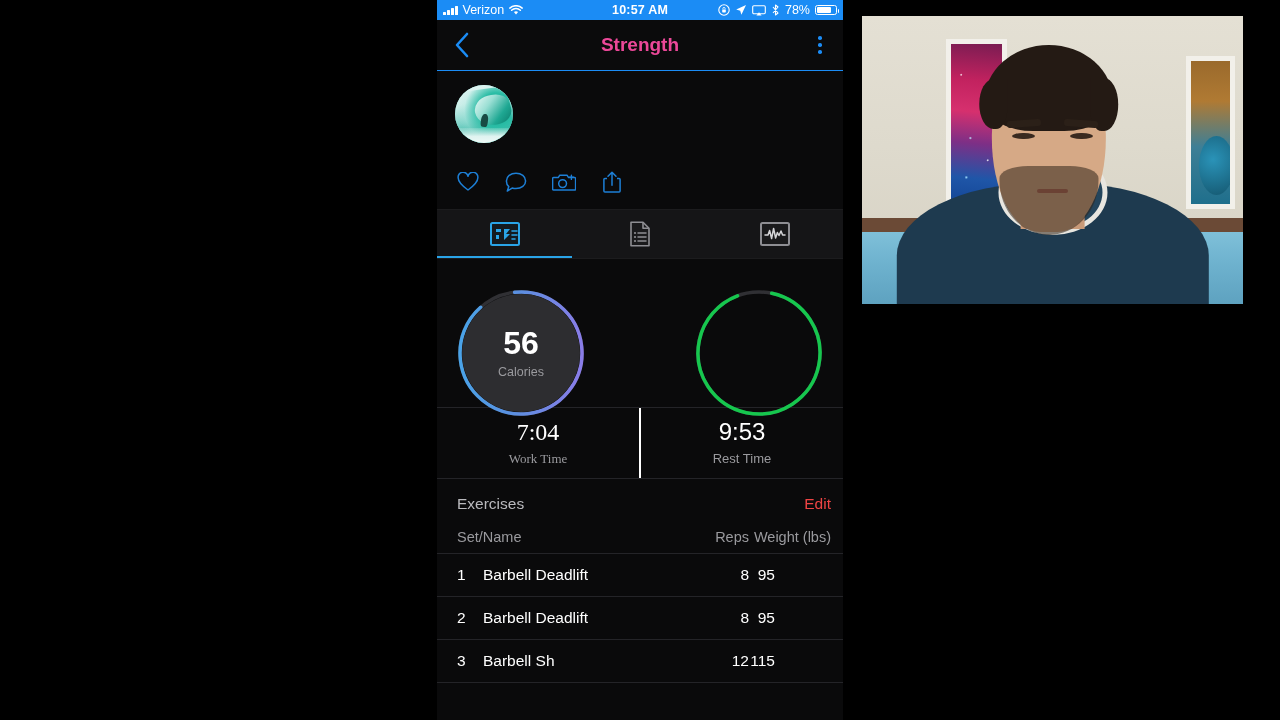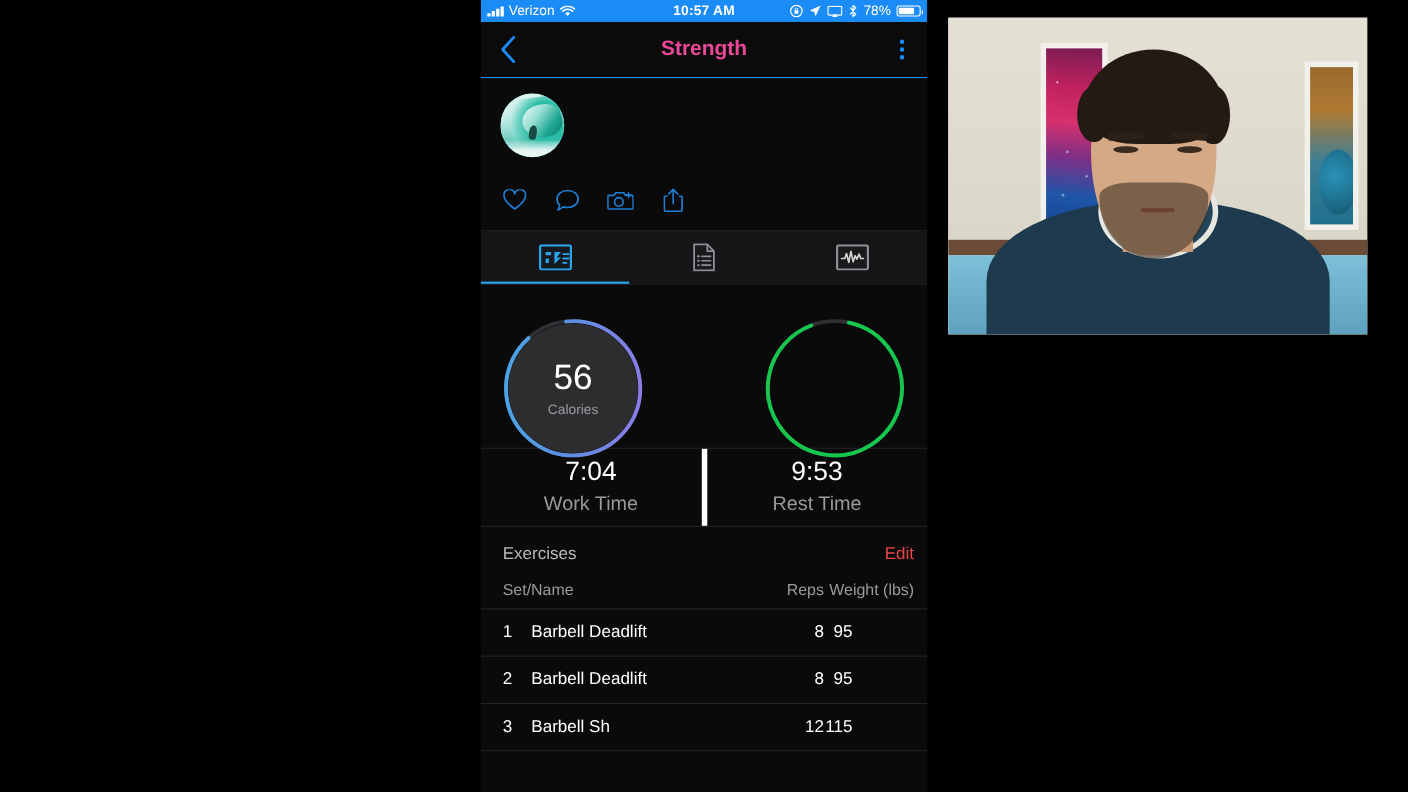--- a/index.html
+++ b/index.html
@@ -98,36 +98,36 @@
 
   
   .ringsection{padding:16px 0 14px;position:relative;height:148px;box-sizing:border-box;}
   .ringwrap{position:relative;width:100%;height:100%;}
   .ring{position:absolute;border-radius:50%;}
   .ring .inner{
     position:absolute;inset:5px;border-radius:50%;
     background:#2d2d30;display:flex;flex-direction:column;
     align-items:center;justify-content:center;
   }
-  .ring .val{color:#fff;font-weight:400;line-height:1;}
+  .ring .val{color:#fff;font-weight:700;line-height:1;}
   .ring .lbl{color:#9a9a9e;text-align:center;line-height:1.18;margin-top:6px;}
   #ring-cal{left:20px;top:14px;width:128px;height:128px;}
   #ring-hr{right:20px;top:14px;width:128px;height:128px;}
   #ring-time{left:50%;top:0;transform:translateX(-50%);width:146px;height:146px;z-index:3;}
   #ring-cal .val,#ring-hr .val{font-size:32px;}
   #ring-time .val{font-size:31px;}
   #ring-cal .lbl,#ring-hr .lbl{font-size:12.5px;}
   #ring-time .lbl{font-size:14px;}
 
   
   .wr{display:flex;height:70px;border-top:1px solid #242428;border-bottom:1px solid #242428;}
   .wr .cell{flex:1;display:flex;flex-direction:column;align-items:center;justify-content:center;}
-  .wr .cell:first-child{border-right:5px solid #ffffff;}
+  .wr .cell:first-child{border-right:2px solid #ffffff;font-family:Liberation Serif, serif;}
   .wr .v{color:#fff;font-size:24px;line-height:1;}
-  .wr .l{color:#9a9a9e;font-size:18px;margin-top:7px;}
+  .wr .l{color:#9a9a9e;font-size:13px;margin-top:7px;}
 
   
   .exhead{
     display:flex;align-items:center;justify-content:space-between;
     padding:16px 12px 12px 20px;
   }
   .exhead .t{color:#b9b9bd;font-size:15.5px;text-align:right;}
   .exhead .e{color:#ef4444;font-size:15.5px;cursor:pointer;}
   .colhead{
     display:flex;align-items:center;padding:4px 12px 8px 20px;

